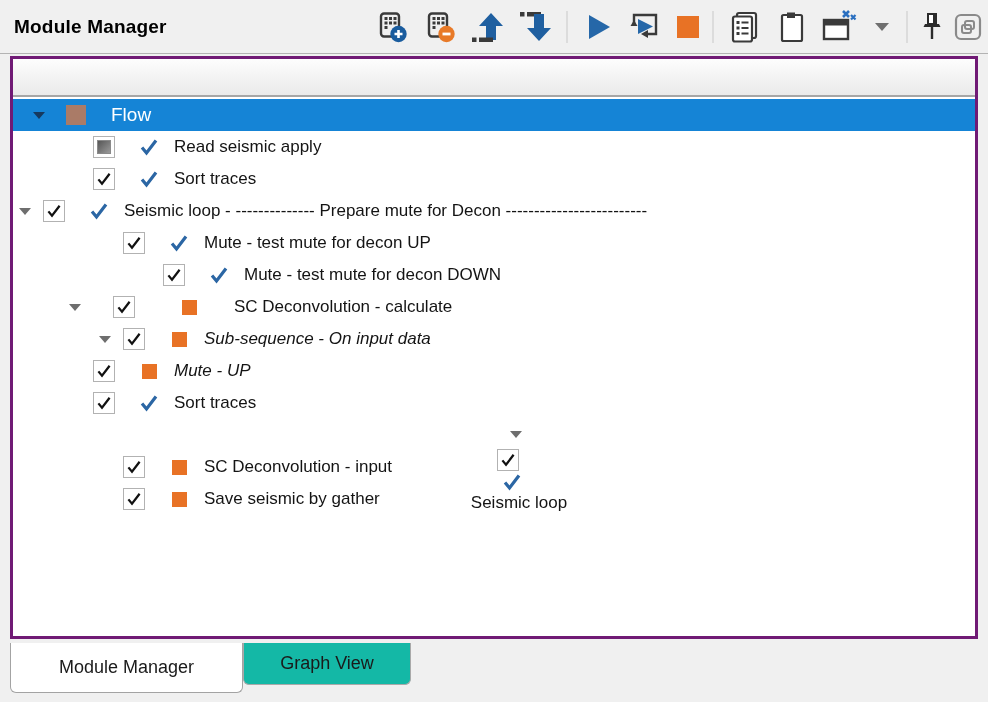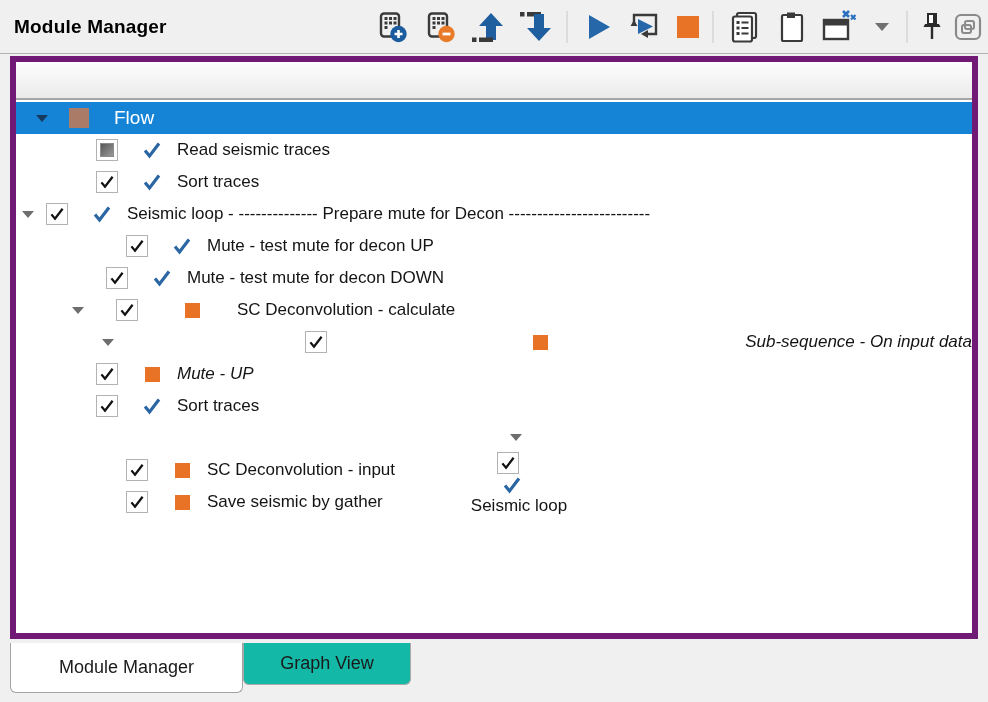--- a/index.html
+++ b/index.html
@@ -18,21 +18,21 @@
   .title{font-size:19px;font-weight:bold;color:#000;padding-left:14px;letter-spacing:.2px;}
   .toolbar{position:absolute;right:8px;top:0;height:53px;display:flex;align-items:center;gap:12px;}
   .tbtn{width:36px;height:40px;display:flex;align-items:center;justify-content:center;background:transparent;border:none;padding:0;cursor:pointer;}
   .tbtn.narrow{width:24px;}
   .tsep{width:2px;height:32px;background:#dcdcdc;}
   .stop-sq{width:22px;height:22px;background:#e87225;}
   .caret{width:0;height:0;border-left:7px solid transparent;border-right:7px solid transparent;border-top:8px solid #6f6f6f;}
   
   .panel{
     position:absolute;left:10px;top:56px;width:968px;height:583px;
-    border:6px solid #701a75;background:#fff;box-sizing:border-box;
+    border:3px solid #701a75;background:#fff;box-sizing:border-box;
   }
   .panel-header{
     height:36px;background:linear-gradient(#fdfdfd,#eaeaea);
     border-bottom:2px solid #a6a6a6;
   }
   .tree{position:absolute;left:0;top:38px;right:0;bottom:0;background:#fff;padding-top:2px;overflow:hidden;}
   .tree-row{height:32px;display:flex;align-items:center;box-sizing:border-box;white-space:nowrap;}
   .tree-row.selected{background:#1584d6;}
   .expander{width:30px;height:32px;display:flex;align-items:center;justify-content:flex-start;flex:0 0 30px;}
   .tri{width:0;height:0;border-left:6px solid transparent;border-right:6px solid transparent;border-top:7px solid #6e6e6e;margin-left:6px;}
@@ -230,21 +230,21 @@
       <div class="tree-row" style="padding-left: 50px;">
         <div class="expander empty"></div>
         <div class="cb">
           <div class="inner"></div>
         </div>
         <div class="status">
           <svg width="20" height="20" viewBox="0 0 20 20">
             <path d="M3 10.5 L7.5 16 L17 3.5" fill="none" stroke="#2b66a4" stroke-width="3.2"></path>
           </svg>
         </div>
-        <span class="lbl">Read seismic traces</span>
+        <span class="lbl">Read seismic apply</span>
       </div>
       <div class="tree-row" style="padding-left: 50px;">
         <div class="expander empty"></div>
         <div class="cb">
           <svg width="16" height="16" viewBox="0 0 20 20">
             <path d="M3 10.5 L7.5 16 L17 3.5" fill="none" stroke="#111" stroke-width="2.8"></path>
           </svg>
         </div>
         <div class="status">
           <svg width="20" height="20" viewBox="0 0 20 20">
@@ -276,21 +276,21 @@
             <path d="M3 10.5 L7.5 16 L17 3.5" fill="none" stroke="#111" stroke-width="2.8"></path>
           </svg>
         </div>
         <div class="status">
           <svg width="20" height="20" viewBox="0 0 20 20">
             <path d="M3 10.5 L7.5 16 L17 3.5" fill="none" stroke="#2b66a4" stroke-width="3.2"></path>
           </svg>
         </div>
         <span class="lbl">Mute - test mute for decon UP</span>
       </div>
-      <div class="tree-row" style="padding-left: 60px;">
+      <div class="tree-row" style="padding-left: 120px;">
         <div class="expander empty"></div>
         <div class="cb">
           <svg width="16" height="16" viewBox="0 0 20 20">
             <path d="M3 10.5 L7.5 16 L17 3.5" fill="none" stroke="#111" stroke-width="2.8"></path>
           </svg>
         </div>
         <div class="status">
           <svg width="20" height="20" viewBox="0 0 20 20">
             <path d="M3 10.5 L7.5 16 L17 3.5" fill="none" stroke="#2b66a4" stroke-width="3.2"></path>
           </svg>
@@ -304,21 +304,21 @@
         <div class="cb">
           <svg width="16" height="16" viewBox="0 0 20 20">
             <path d="M3 10.5 L7.5 16 L17 3.5" fill="none" stroke="#111" stroke-width="2.8"></path>
           </svg>
         </div>
         <div class="status">
           <div class="sq"></div>
         </div>
         <span class="lbl">SC Deconvolution - calculate</span>
       </div>
-      <div class="tree-row" style="padding-left: 80px; justify-content: space-between;">
+      <div class="tree-row" style="padding-left: 80px;">
         <div class="expander">
           <div class="tri"></div>
         </div>
         <div class="cb">
           <svg width="16" height="16" viewBox="0 0 20 20">
             <path d="M3 10.5 L7.5 16 L17 3.5" fill="none" stroke="#111" stroke-width="2.8"></path>
           </svg>
         </div>
         <div class="status">
           <div class="sq"></div>

